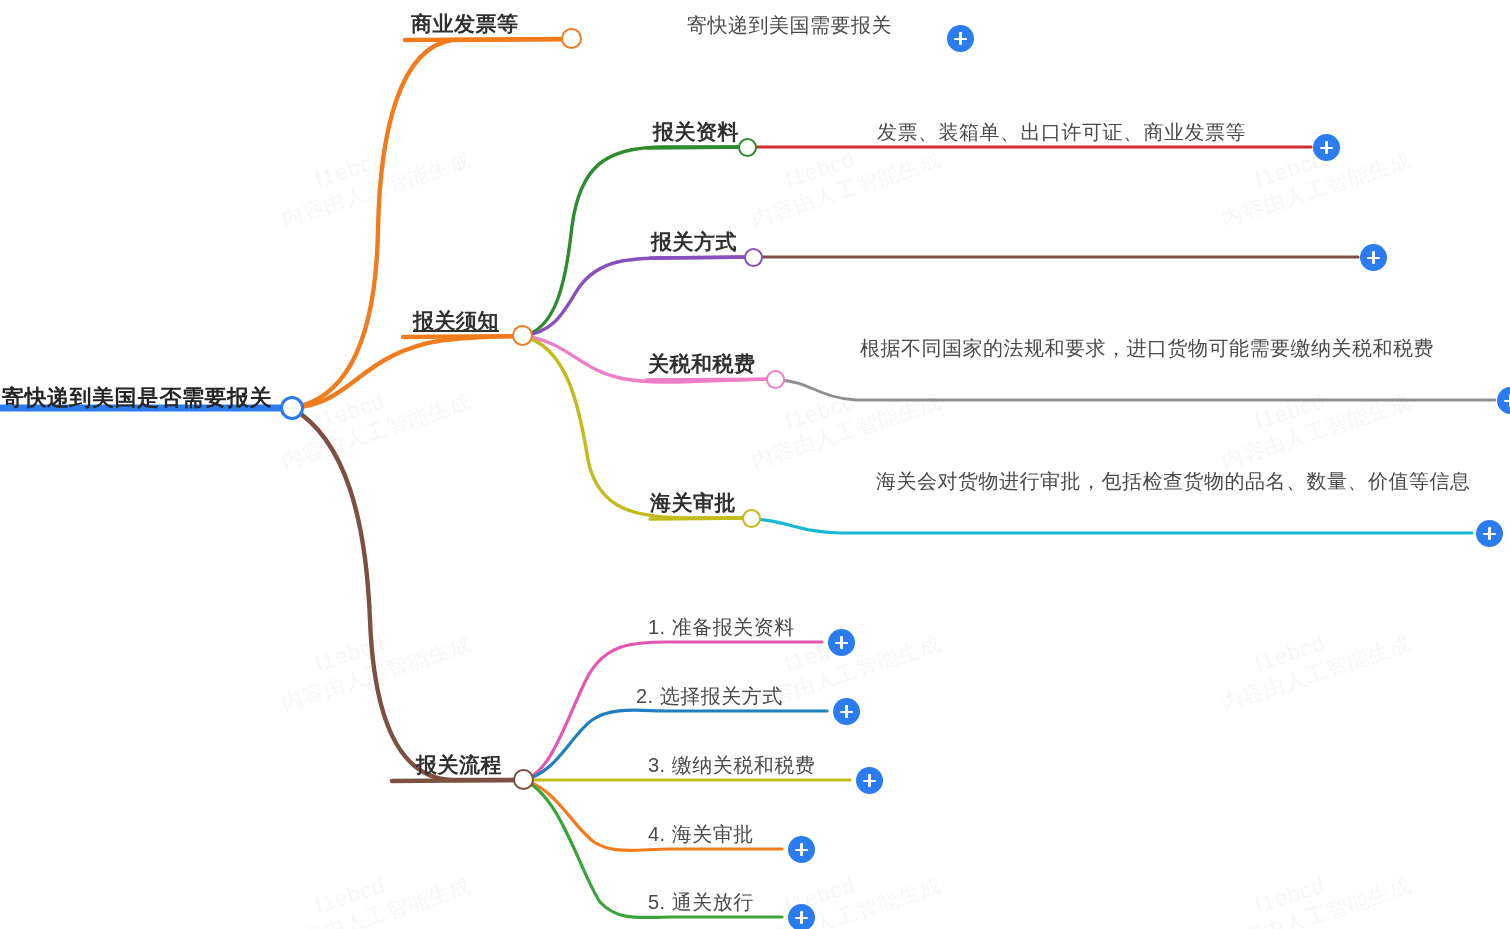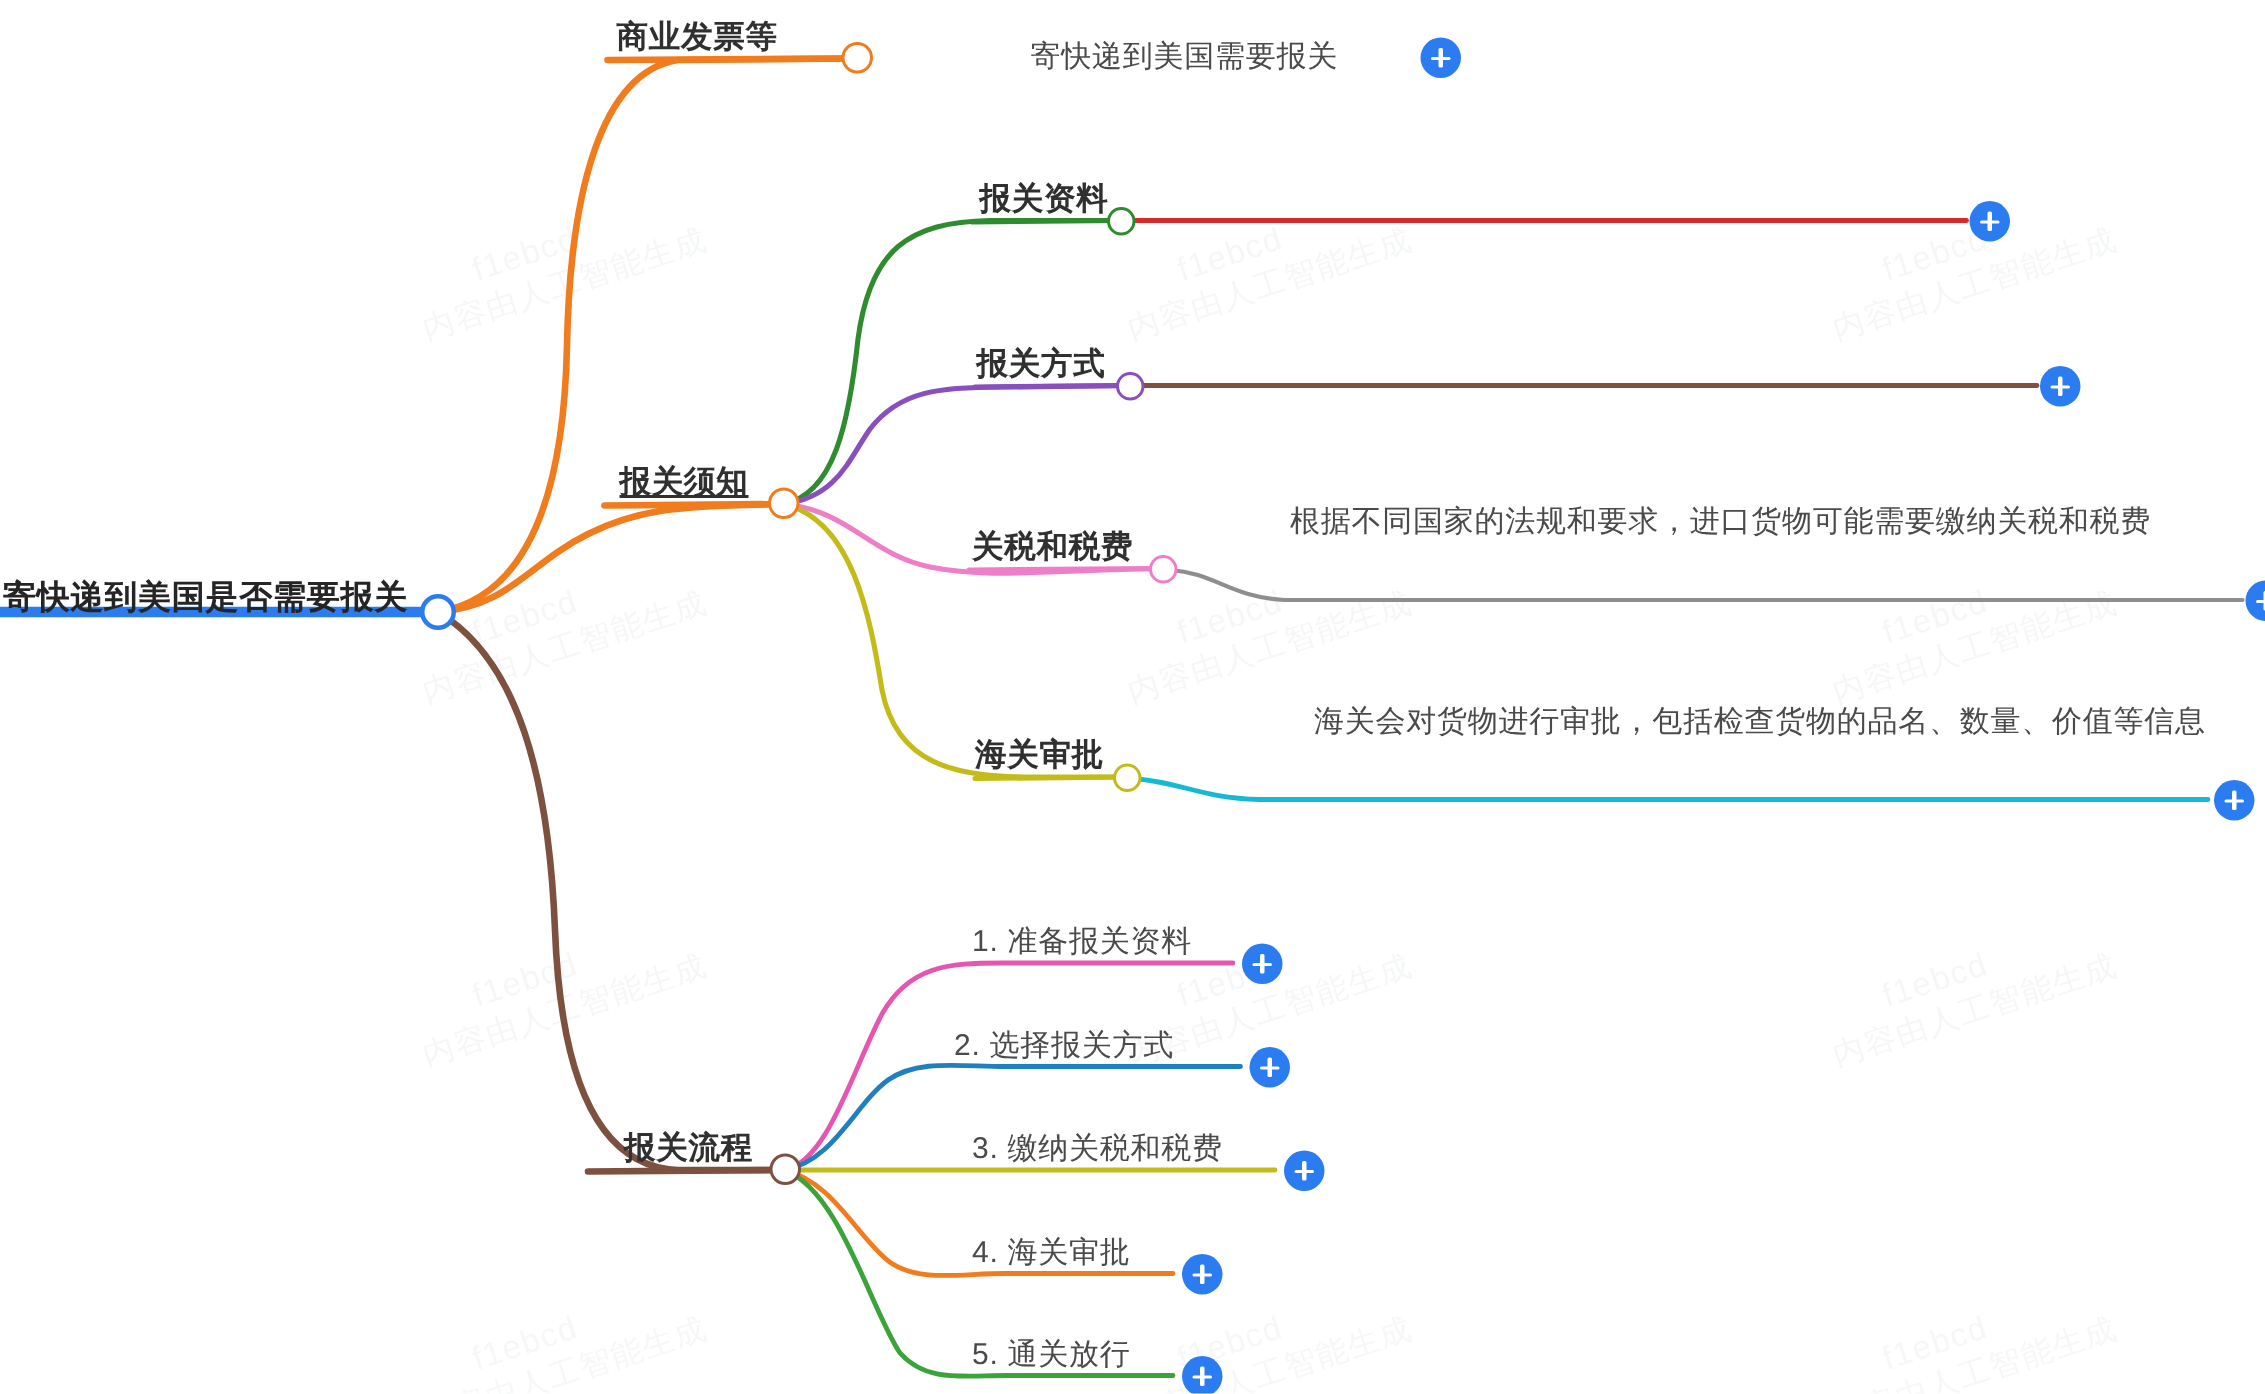--- a/index.html
+++ b/index.html
@@ -143,28 +143,29 @@
     <path d="M523,780 C560,794 580,872 600,902 C618,922 642,917 672,917 L782,917" stroke="#3aa33a" stroke-width="3.2" stroke-linecap="round"></path>
   </svg>
 
   <div id="nodes">
 
     <div class="lbl root" style="left:2px;top:383px;">寄快递到美国是否需要报关</div>
     <div class="dot" style="left:280px;top:396px;width:24px;height:24px;border:3.2px solid #2b7cf0;"></div>
 
     <div class="lbl l1" style="left:411px;top:10px;">商业发票等</div>
     <div class="dot" style="left:561px;top:28px;width:21px;height:21px;border:2.8px solid #f07c1e;"></div>
-    <div class="lbl leaf" style="left:687px;top:12px;margin-top:12px;">寄快递到美国需要报关</div>
+    <div class="lbl leaf" style="left:687px;top:12px;">寄快递到美国需要报关</div>
     <div class="plus" style="left:947px;top:25px;"></div>
 
     <div class="lbl l1" style="left:413px;top:307px;text-decoration:underline;">报关须知</div>
     <div class="dot" style="left:512px;top:325px;width:21px;height:21px;border:2.8px solid #f07c1e;"></div>
 
     <div class="lbl l1" style="left:653px;top:118px;">报关资料</div>
     <div class="dot" style="left:738px;top:138px;width:19px;height:19px;border:2.6px solid #2e8b2e;"></div>
+    <div class="lbl leaf" style="left:877px;top:119px;">发票、装箱单、出口许可证、商业发票等</div>
     <div class="plus" style="left:1313px;top:134px;"></div>
 
     <div class="lbl l1" style="left:651px;top:228px;">报关方式</div>
     <div class="dot" style="left:744px;top:248px;width:19px;height:19px;border:2.6px solid #8a4fbe;"></div>
     <div class="plus" style="left:1360px;top:244px;"></div>
 
     <div class="lbl l1" style="left:648px;top:350px;">关税和税费</div>
     <div class="dot" style="left:766px;top:370px;width:19px;height:19px;border:2.6px solid #ef7ec8;"></div>
     <div class="lbl leaf2" style="left:860px;top:333px;width:600px;">根据不同国家的法规和要求，进口货物可能需要缴纳关税和税费</div>
     <div class="plus" style="left:1497px;top:387px;"></div>

